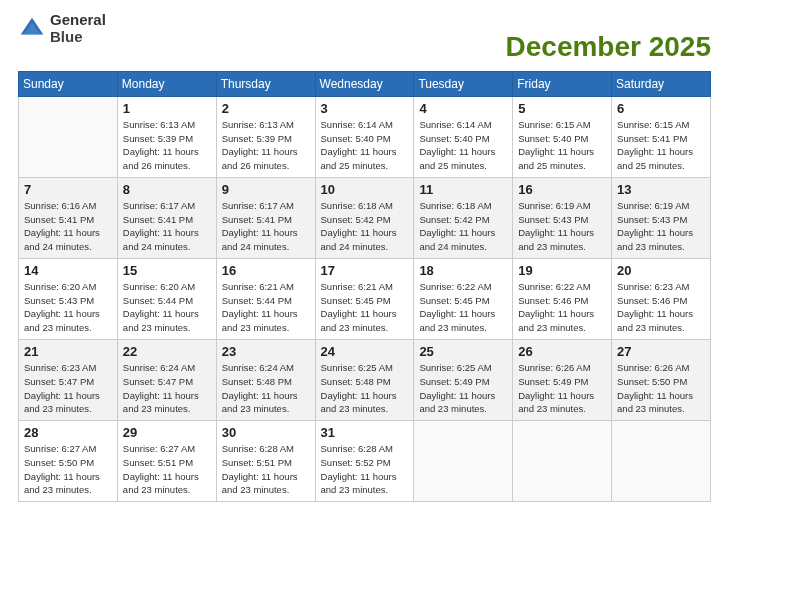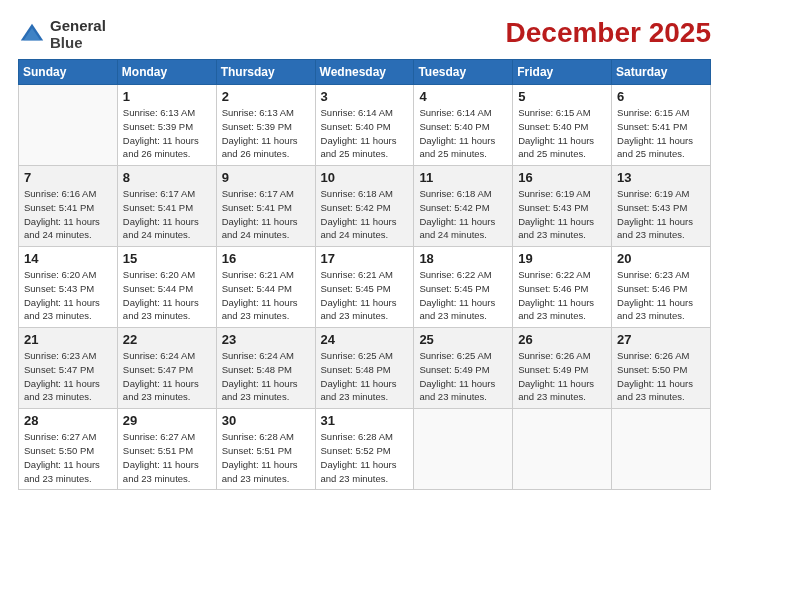--- a/index.html
+++ b/index.html
@@ -6,21 +6,21 @@
     body {
       font-family: Arial, sans-serif;
       background: #fff;
       width: 792px;
       height: 612px;
       overflow: hidden;
     }
     .container {
       width: 729px;
       height: 612px;
-      padding: 18px 18px 10px 18px;
+      padding: 12px 18px 10px 18px;
       background: #fff;
     }
     .header {
       display: flex;
       align-items: flex-start;
       justify-content: space-between;
       margin-bottom: 8px;
     }
     .logo {
       display: flex;
@@ -39,38 +39,39 @@
     .logo-icon {
       width: 28px;
       height: 28px;
     }
     .title-section {
       text-align: right;
     }
     .main-title {
       font-size: 28px;
       font-weight: bold;
-      color: #b91c1c;
+      color: #4d7c0f;
       line-height: 1.1;
+      margin-top: 20px;
     }
     .subtitle {
       font-size: 14px;
       color: #555;
       margin-top: 2px;
     }
     .calendar {
       width: 100%;
       border-collapse: collapse;
       border: 1px solid #ccc;
     }
     .calendar th {
       background: #2a6db5;
       color: #fff;
       font-size: 12px;
-      font-weight: bold;
+      font-weight: normal;
       padding: 5px 4px;
       text-align: left;
       border: 1px solid #2060a0;
     }
     .calendar td {
       vertical-align: top;
       border: 1px solid #ccc;
       padding: 4px 5px;
       width: calc(100% / 7);
       min-height: 78px;

